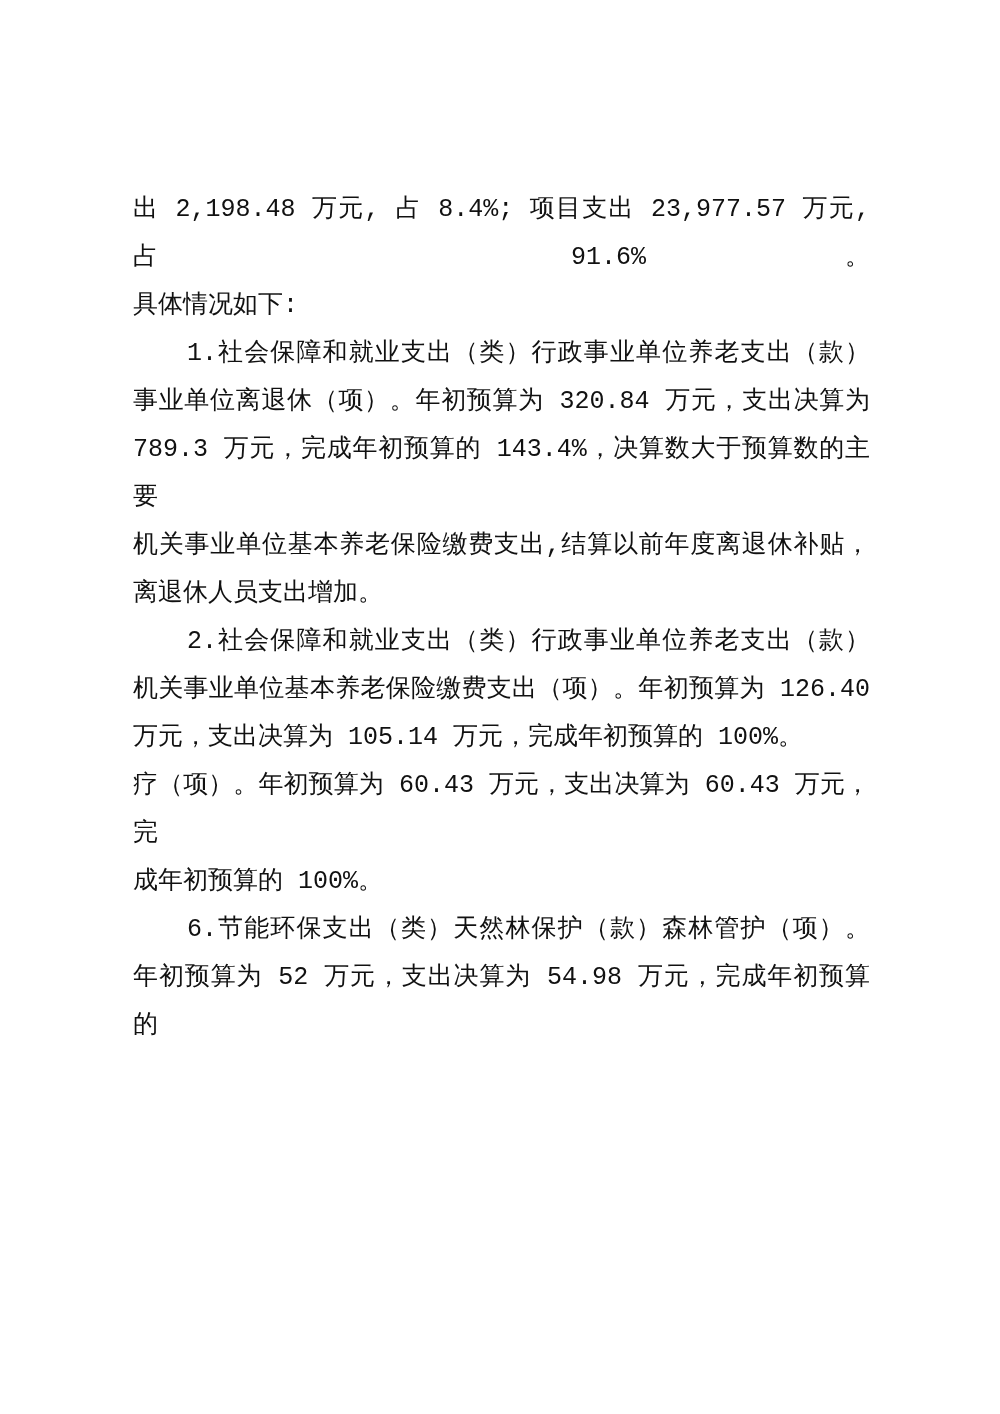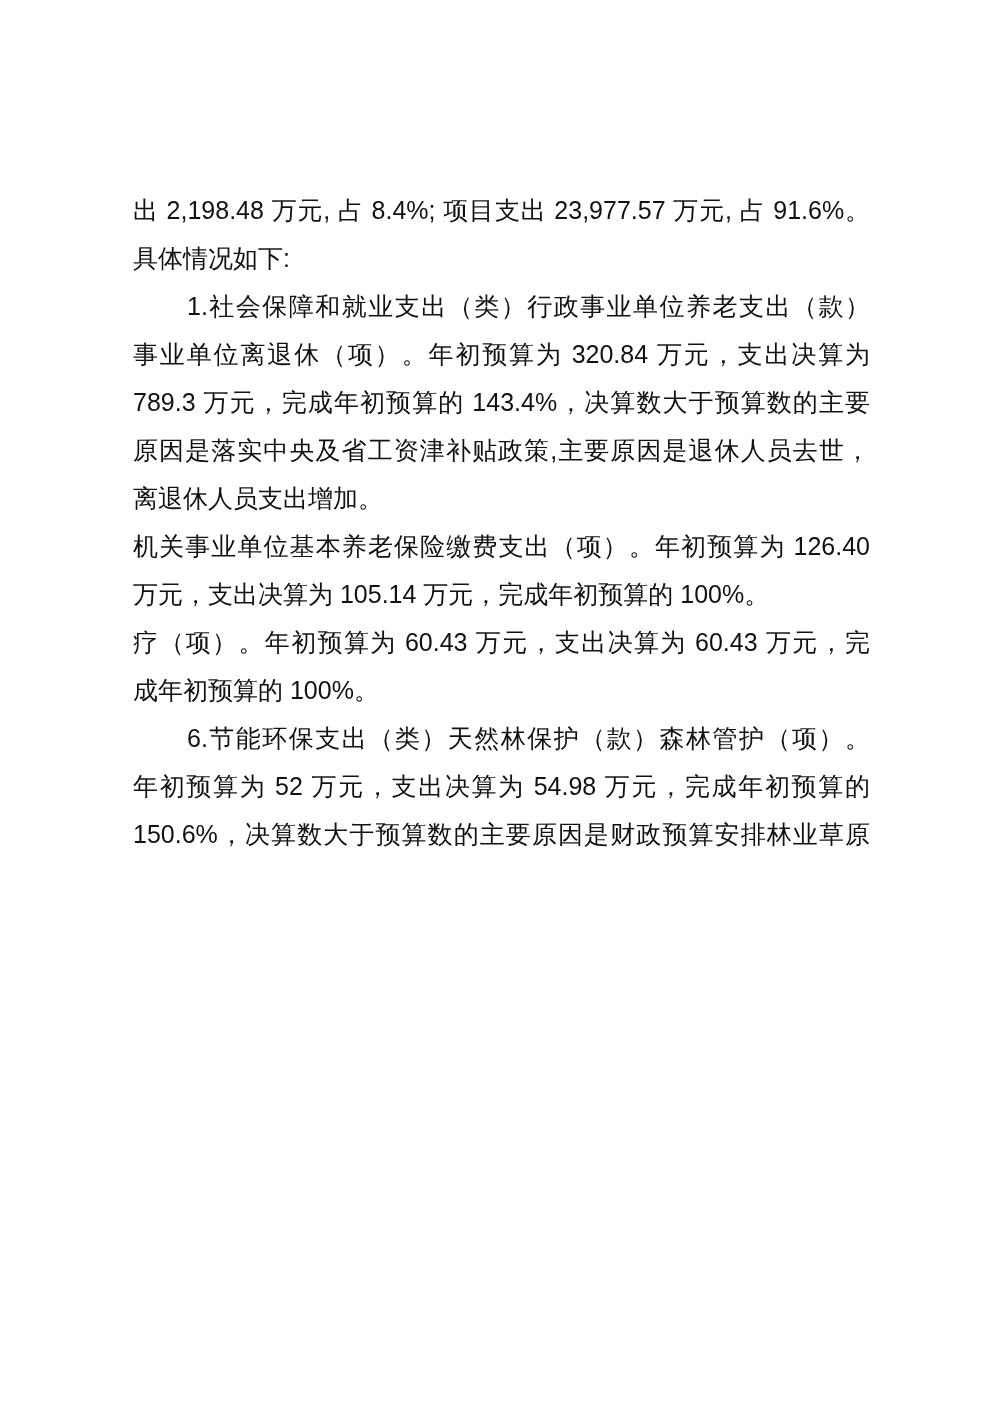--- a/index.html
+++ b/index.html
@@ -6,21 +6,21 @@
     margin: 0;
     padding: 0;
     background: #ffffff;
   }
   .page {
     position: relative;
     width: 1000px;
     height: 1054px;
     background: #ffffff;
     color: #111111;
-    font-family: Liberation Sans, sans-serif;
+    font-family: Liberation Mono, monospace;
     overflow: hidden;
   }
   .text-block {
     position: absolute;
     left: 133px;
     top: 186px;
     width: 737px;
     font-size: 25px;
     line-height: 48px;
   }
@@ -62,25 +62,26 @@
 
     <div class="para">
       <div class="line j">出 2,198.48 万元, 占 8.4%; 项目支出 23,977.57 万元, 占 91.6%。</div>
       <div class="line l">具体情况如下:</div>
     </div>
 
     <div class="para">
       <div class="line j ind">1.社会保障和就业支出（类）行政事业单位养老支出（款）</div>
       <div class="line j">事业单位离退休（项）。年初预算为 320.84 万元，支出决算为</div>
       <div class="line j">789.3 万元，完成年初预算的 143.4%，决算数大于预算数的主要</div>
-      <div class="line j">原因是落实中央及省工资津补贴政策,主要原因是退休人员去世，</div>
+      <div class="line j">机关事业单位基本养老保险缴费支出,结算以前年度离退休补贴，</div>
       <div class="line l">离退休人员支出增加。</div>
     </div>
 
     <div class="para">
+      <div class="line j ind">2.社会保障和就业支出（类）行政事业单位养老支出（款）</div>
       <div class="line j">机关事业单位基本养老保险缴费支出（项）。年初预算为 126.40</div>
       <div class="line l">万元，支出决算为 105.14 万元，完成年初预算的 100%。</div>
     </div>
 
 
 
     <div class="para">
       <div class="line j">疗（项）。年初预算为 60.43 万元，支出决算为 60.43 万元，完</div>
       <div class="line l">成年初预算的 100%。</div>
     </div>

